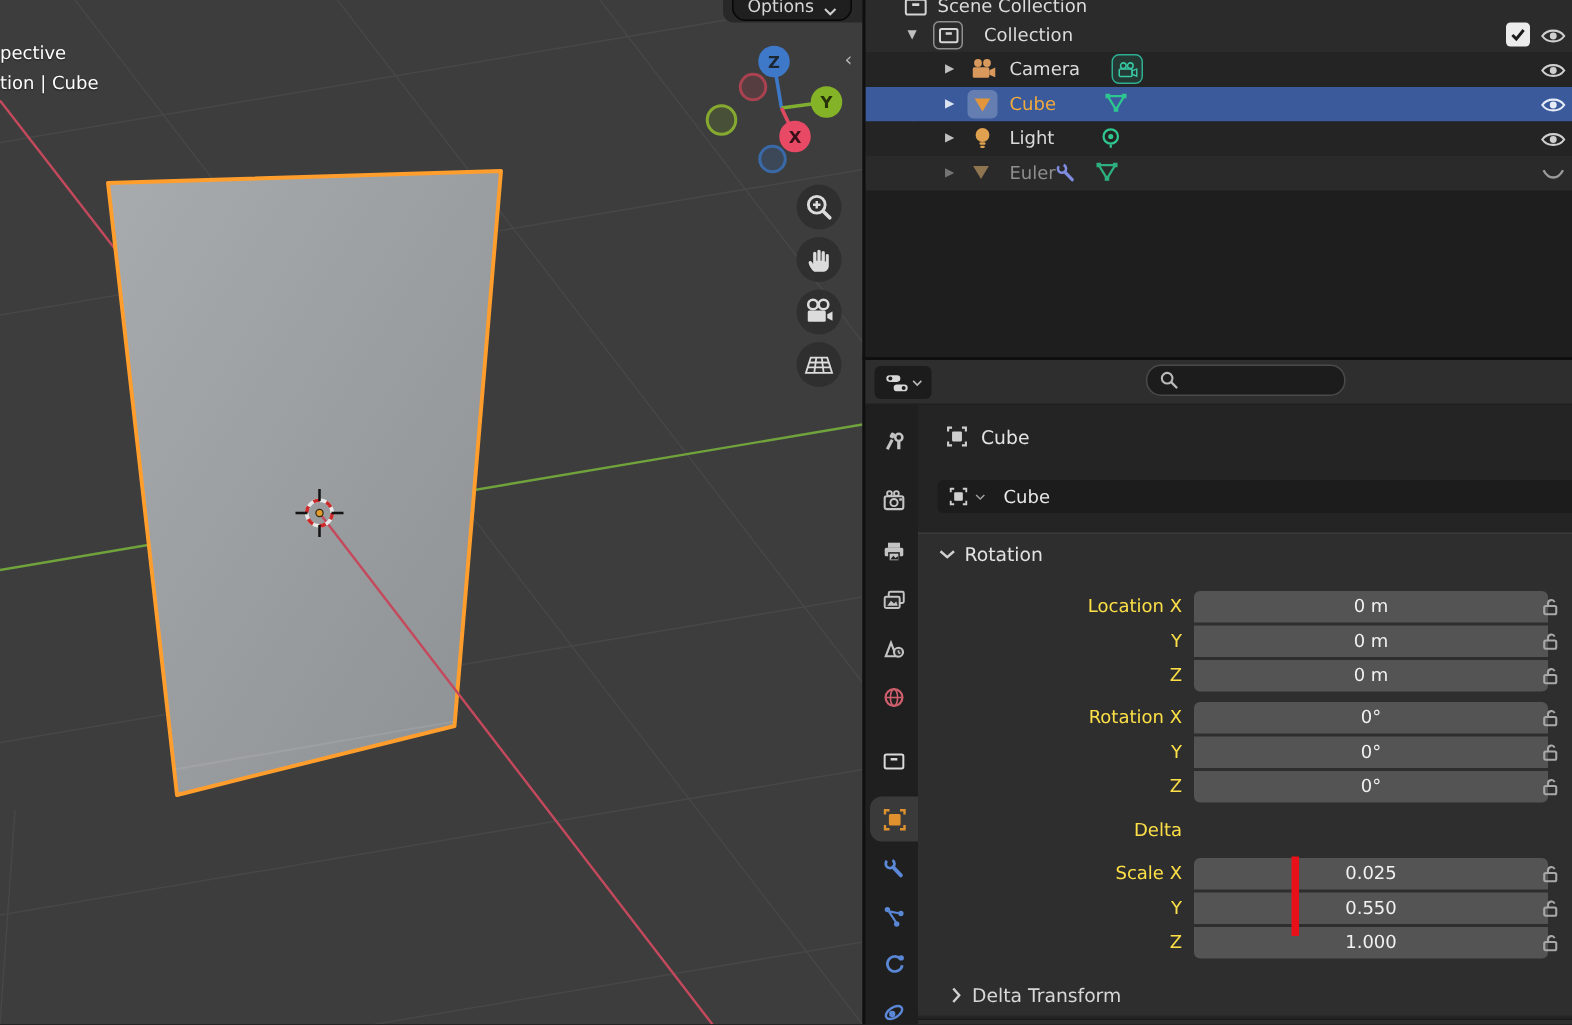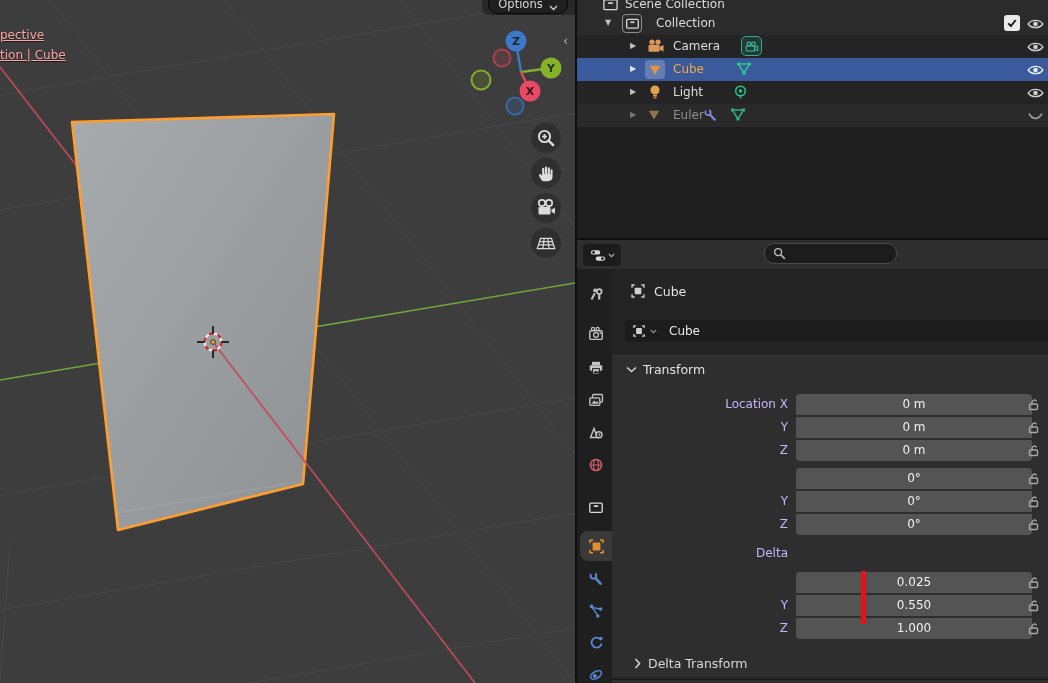--- a/index.html
+++ b/index.html
@@ -9,21 +9,21 @@
   .abs{ position:absolute; }
 
   
   .viewport{ left:0; top:0; width:575px; height:683px; background:#3d3d3d; overflow:hidden; }
   .vp-svg{ position:absolute; left:0; top:0; }
   .gl{ stroke:#474747; stroke-width:1; }
   .vp-headstrip{ left:482px; top:0; width:93px; height:15px; background:#282828; border-bottom-left-radius:7px; }
   .options-btn{ left:488px; top:-7px; width:80px; height:21px; background:#1f1f1f; border:1px solid #070707;
                 border-radius:9px; color:#d6d6d6; font-size:11.5px; display:flex; align-items:flex-end;
                 justify-content:center; gap:6px; padding-bottom:2px; }
-  .overlay-txt{ color:#fca5a5; font-size:12px; text-shadow:0 1px 1px rgba(0,0,0,.55);text-decoration:underline; }
+  .overlay-txt{ color:#ffffff; font-size:12px; text-shadow:0 1px 1px rgba(0,0,0,.55); }
   .nav-btn{ width:30px; height:30px; border-radius:50%; background:rgba(43,43,43,.78);
             display:flex; align-items:center; justify-content:center; }
   .sidebar-chevron{ color:#b5b5b5; font-size:13px; }
 
   
   .outliner{ left:577px; top:0; width:471px; height:238px; background:#1e1e1e; overflow:hidden; }
   .ol-row{ position:absolute; left:0; width:471px; height:23px; }
   .ol-label{ position:absolute; top:4px; font-size:12px; color:#dcdcdc; }
   .ol-arrow{ position:absolute; top:6px; font-size:8px; color:#c0c0c0; }
   .divider-v{ left:575px; top:0; width:2px; height:683px; background:#0f0f0f; }
@@ -49,21 +49,21 @@
   .tabstrip{ left:577px; top:270px; width:35px; height:413px; background:#1f1f1f; }
   .tab{ position:absolute; left:2px; width:33px; height:30px; display:flex; align-items:center; justify-content:center; }
   .tab.active{ background:#3a3a3a; border-radius:8px 0 0 8px; left:3px; width:32px; }
   .props-content{ left:612px; top:270px; width:436px; height:413px; background:#242424; }
   .bc-label{ color:#e3e3e3; font-size:12.5px; }
   .name-field{ left:625px; top:320px; width:423px; height:22px; background:#1c1c1c; border-radius:4px 0 0 4px;
                display:flex; align-items:center; gap:4px; padding-left:7px; color:#e8e8e8; font-size:12px; }
   .panel{ left:612px; top:355px; width:436px; height:322px; background:#2e2e2e; border-top:1px solid #3a3a3a; }
   .panel-title{ color:#e2e2e2; font-size:12.5px; }
   .trow-label{ position:absolute; left:614px; width:174px; height:21px; line-height:21px; text-align:right;
-               color:#c4b5fd; font-size:12px; }
+               color:#fde047; font-size:12px; }
   .tfield{ position:absolute; left:796px; width:236px; height:21px; background:#545454; color:#f1f1f1;
            font-size:12px; text-align:center; line-height:21px; }
   .r-top{ border-radius:4px 4px 0 0; } .r-bot{ border-radius:0 0 4px 4px; }
   .dropdown{ position:absolute; left:796px; width:226px; height:21px; background:#222; border:1px solid #161616;
              border-radius:4px; color:#efefef; font-size:12px; line-height:20px; padding-left:10px; }
   .lockpos{ position:absolute; left:1026px; }
   .red-marker{ left:861px; top:571px; width:5px; height:53px; background:#e8111a; z-index:6; }
   .delta-label{ color:#d8d8d8; font-size:12.5px; }
   .bottom-strip{ left:612px; top:679px; width:436px; height:4px; background:#2e2e2e; border-top:1px solid #1a1a1a; }
 </style>
@@ -433,61 +433,63 @@
     <svg width="7" height="5" viewBox="0 0 9 6">
       <polyline points="1,1 4.5,4.5 8,1" fill="none" stroke="#9e9e9e" stroke-width="1.3"></polyline>
       </svg>
     <span style="margin-left:8px">Cube</span>
   </div>
 
   <div class="abs panel"></div>
   <svg class="abs" style="left:626px;top:366px" width="11" height="7" viewBox="0 0 11 7">
     <polyline points="1,1.5 5.5,5.5 10,1.5" fill="none" stroke="#d0d0d0" stroke-width="1.6"></polyline>
     </svg>
-  <div class="abs panel-title" style="left:643px;top:362px">Transform</div>
+  <div class="abs panel-title" style="left:643px;top:362px">Rotation</div>
 
   <div class="abs trow-label" style="top:394px">Location X</div>
   <div class="abs tfield r-top" style="top:394px"><span>0 m</span></div>
   <svg class="lockpos" style="top:397px" width="15" height="15" viewBox="0 0 15 15">
     <rect x="3.5" y="7" width="8" height="5.5" rx="1" fill="none" stroke="#a8a8a8" stroke-width="1.4"></rect>
     <path d="M6,7 V5.2 A2.3,2.3 0 0 1 10.4,4.4" fill="none" stroke="#a8a8a8" stroke-width="1.4"></path>
     </svg>
   <div class="abs trow-label" style="top:417px">Y</div>
   <div class="abs tfield" style="top:417px"><span>0 m</span></div>
   <svg class="lockpos" style="top:420px" width="15" height="15" viewBox="0 0 15 15">
     <rect x="3.5" y="7" width="8" height="5.5" rx="1" fill="none" stroke="#a8a8a8" stroke-width="1.4"></rect>
     <path d="M6,7 V5.2 A2.3,2.3 0 0 1 10.4,4.4" fill="none" stroke="#a8a8a8" stroke-width="1.4"></path>
     </svg>
   <div class="abs trow-label" style="top:440px">Z</div>
   <div class="abs tfield r-bot" style="top:440px"><span>0 m</span></div>
   <svg class="lockpos" style="top:443px" width="15" height="15" viewBox="0 0 15 15">
     <rect x="3.5" y="7" width="8" height="5.5" rx="1" fill="none" stroke="#a8a8a8" stroke-width="1.4"></rect>
     <path d="M6,7 V5.2 A2.3,2.3 0 0 1 10.4,4.4" fill="none" stroke="#a8a8a8" stroke-width="1.4"></path>
     </svg>
 
+  <div class="abs trow-label" style="top:468px">Rotation X</div>
   <div class="abs tfield r-top" style="top:468px"><span>0°</span></div>
   <svg class="lockpos" style="top:471px" width="15" height="15" viewBox="0 0 15 15">
     <rect x="3.5" y="7" width="8" height="5.5" rx="1" fill="none" stroke="#a8a8a8" stroke-width="1.4"></rect>
     <path d="M6,7 V5.2 A2.3,2.3 0 0 1 10.4,4.4" fill="none" stroke="#a8a8a8" stroke-width="1.4"></path>
     </svg>
   <div class="abs trow-label" style="top:491px">Y</div>
   <div class="abs tfield" style="top:491px"><span>0°</span></div>
   <svg class="lockpos" style="top:494px" width="15" height="15" viewBox="0 0 15 15">
     <rect x="3.5" y="7" width="8" height="5.5" rx="1" fill="none" stroke="#a8a8a8" stroke-width="1.4"></rect>
     <path d="M6,7 V5.2 A2.3,2.3 0 0 1 10.4,4.4" fill="none" stroke="#a8a8a8" stroke-width="1.4"></path>
     </svg>
   <div class="abs trow-label" style="top:514px">Z</div>
   <div class="abs tfield r-bot" style="top:514px"><span>0°</span></div>
   <svg class="lockpos" style="top:517px" width="15" height="15" viewBox="0 0 15 15">
     <rect x="3.5" y="7" width="8" height="5.5" rx="1" fill="none" stroke="#a8a8a8" stroke-width="1.4"></rect>
     <path d="M6,7 V5.2 A2.3,2.3 0 0 1 10.4,4.4" fill="none" stroke="#a8a8a8" stroke-width="1.4"></path>
     </svg>
 
   <div class="abs trow-label" style="top:543px">Delta</div>
 
+  <div class="abs trow-label" style="top:572px">Scale X</div>
   <div class="abs tfield r-top" style="top:572px"><span>0.025</span></div>
   <svg class="lockpos" style="top:575px" width="15" height="15" viewBox="0 0 15 15">
     <rect x="3.5" y="7" width="8" height="5.5" rx="1" fill="none" stroke="#a8a8a8" stroke-width="1.4"></rect>
     <path d="M6,7 V5.2 A2.3,2.3 0 0 1 10.4,4.4" fill="none" stroke="#a8a8a8" stroke-width="1.4"></path>
     </svg>
   <div class="abs trow-label" style="top:595px">Y</div>
   <div class="abs tfield" style="top:595px"><span>0.550</span></div>
   <svg class="lockpos" style="top:598px" width="15" height="15" viewBox="0 0 15 15">
     <rect x="3.5" y="7" width="8" height="5.5" rx="1" fill="none" stroke="#a8a8a8" stroke-width="1.4"></rect>
     <path d="M6,7 V5.2 A2.3,2.3 0 0 1 10.4,4.4" fill="none" stroke="#a8a8a8" stroke-width="1.4"></path>

